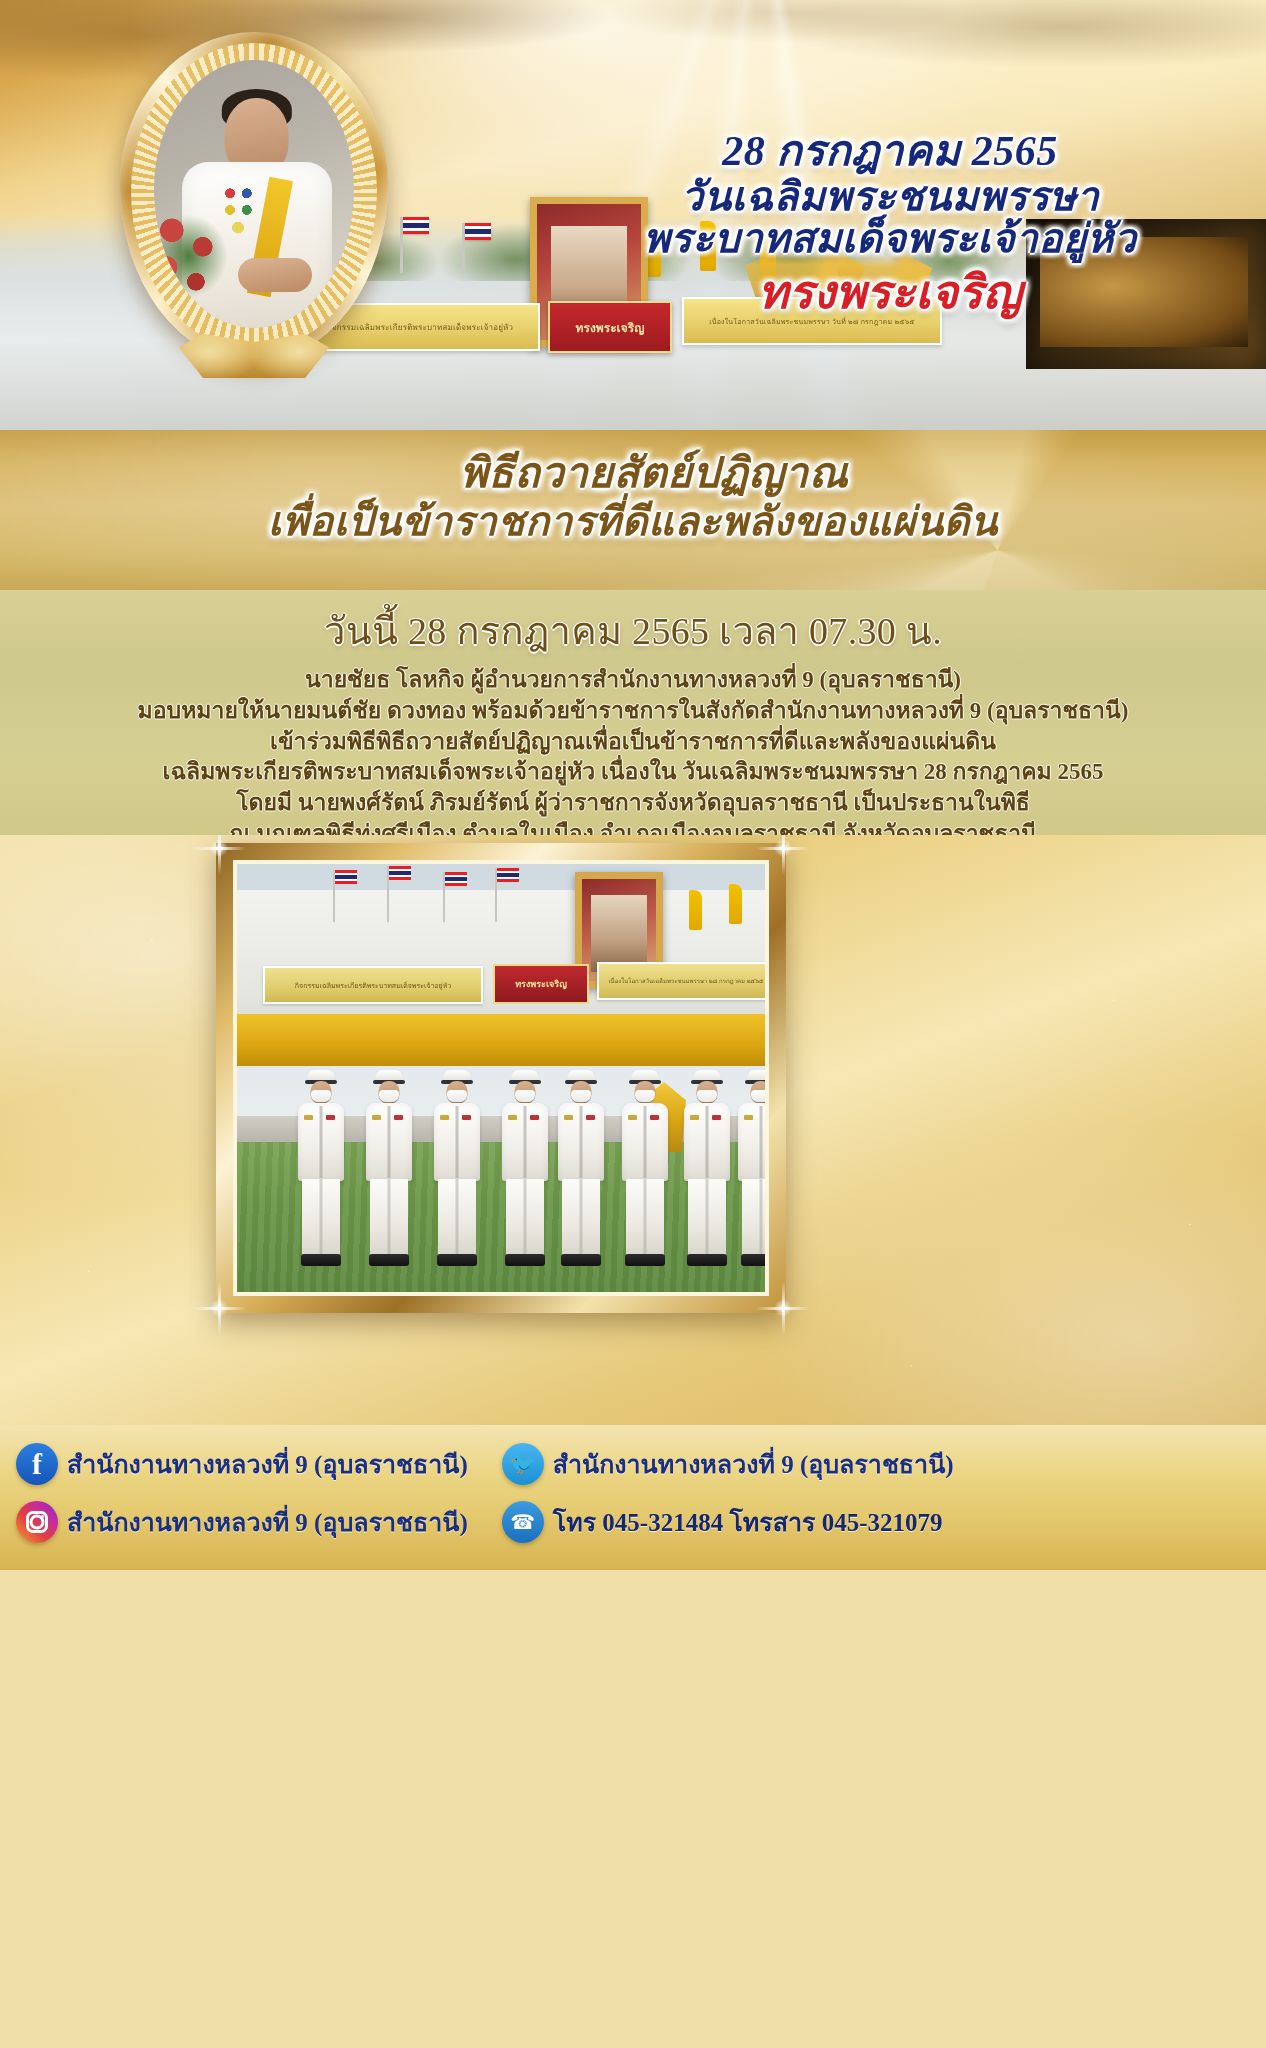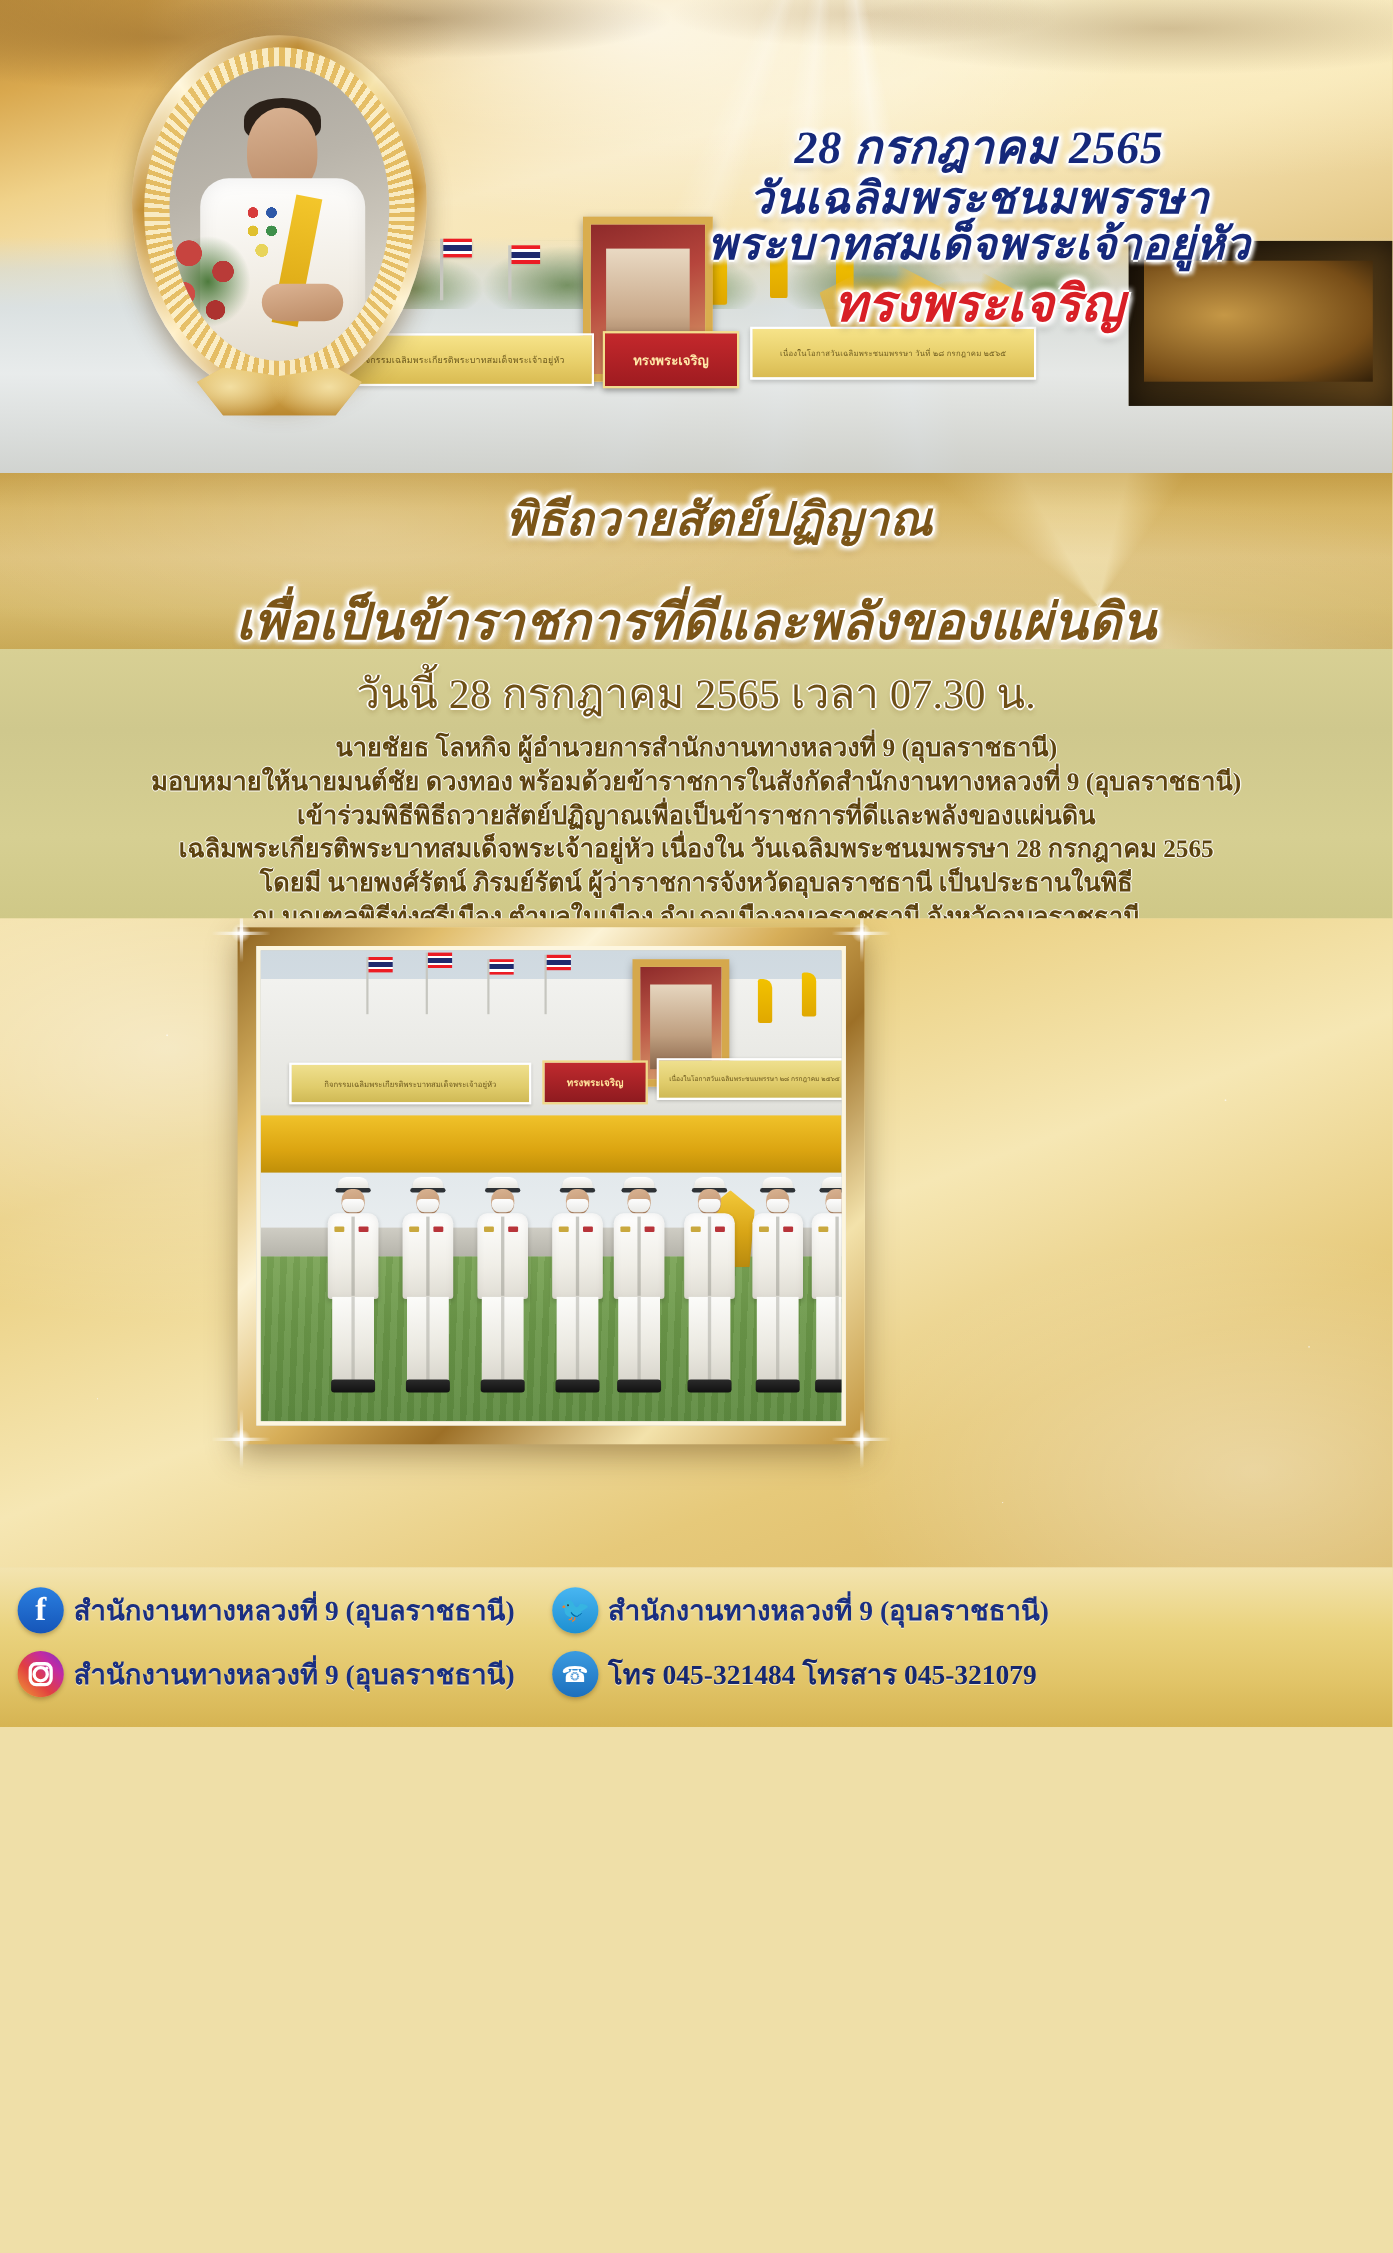--- a/index.html
+++ b/index.html
@@ -156,21 +156,21 @@
     background:
       radial-gradient(ellipse 50% 100% at 20% 40%, #f3dfa2, rgba(243,223,162,0) 70%),
       radial-gradient(ellipse 50% 100% at 80% 40%, #f3dfa2, rgba(243,223,162,0) 70%),
       linear-gradient(180deg,#e8c469,#b9862e);
     clip-path:polygon(0 30%,16% 0,50% 18%,84% 0,100% 30%,84% 100%,16% 100%);
     box-shadow:0 4px 10px rgba(80,50,10,.4);
   }
 
   
   .hero-text{
-    position:absolute; right:16px; top:112px; width:720px;
+    position:absolute; right:16px; top:128px; width:720px;
     text-align:center; z-index:6;
   }
   .hl{
     font-family:"Liberation Serif","DejaVu Serif",serif;
     font-weight:bold; font-style:italic; color:#15287a;
     letter-spacing:.5px; line-height:1.12;
     text-shadow:
       -2px 0 0 #fff, 2px 0 0 #fff, 0 -2px 0 #fff, 0 2px 0 #fff,
       -3px -3px 4px #fff, 3px -3px 4px #fff, -3px 3px 4px #fff, 3px 3px 4px #fff,
       0 4px 7px rgba(0,0,0,.25);
@@ -274,21 +274,21 @@
   .h3a, .h3b{
     font-family:"Liberation Serif","DejaVu Serif",serif;
     font-weight:bold; font-style:italic; letter-spacing:.5px;
     color:#7b5518; line-height:1.2;
     text-shadow:
       -2px 0 0 #fff,2px 0 0 #fff,0 -2px 0 #fff,0 2px 0 #fff,
       -3px -3px 5px #fff,3px -3px 5px #fff,-3px 3px 5px #fff,3px 3px 5px #fff,
       0 5px 8px rgba(120,80,20,.35);
   }
   .h3a{ font-size:42px;padding-left:42px; }
-  .h3b{ font-size:46px;margin-top:40px; }
+  .h3b{ font-size:40px; }
 
   
   .band4{
     position:relative; width:100%; height:245px;
     background:linear-gradient(180deg,#d8d094,#cfc88d 30%,#d6cf92 70%,#cfc887 100%);
     padding:10px 28px 0;
     text-align:center;
     overflow:hidden;
   }
   .body-first{

